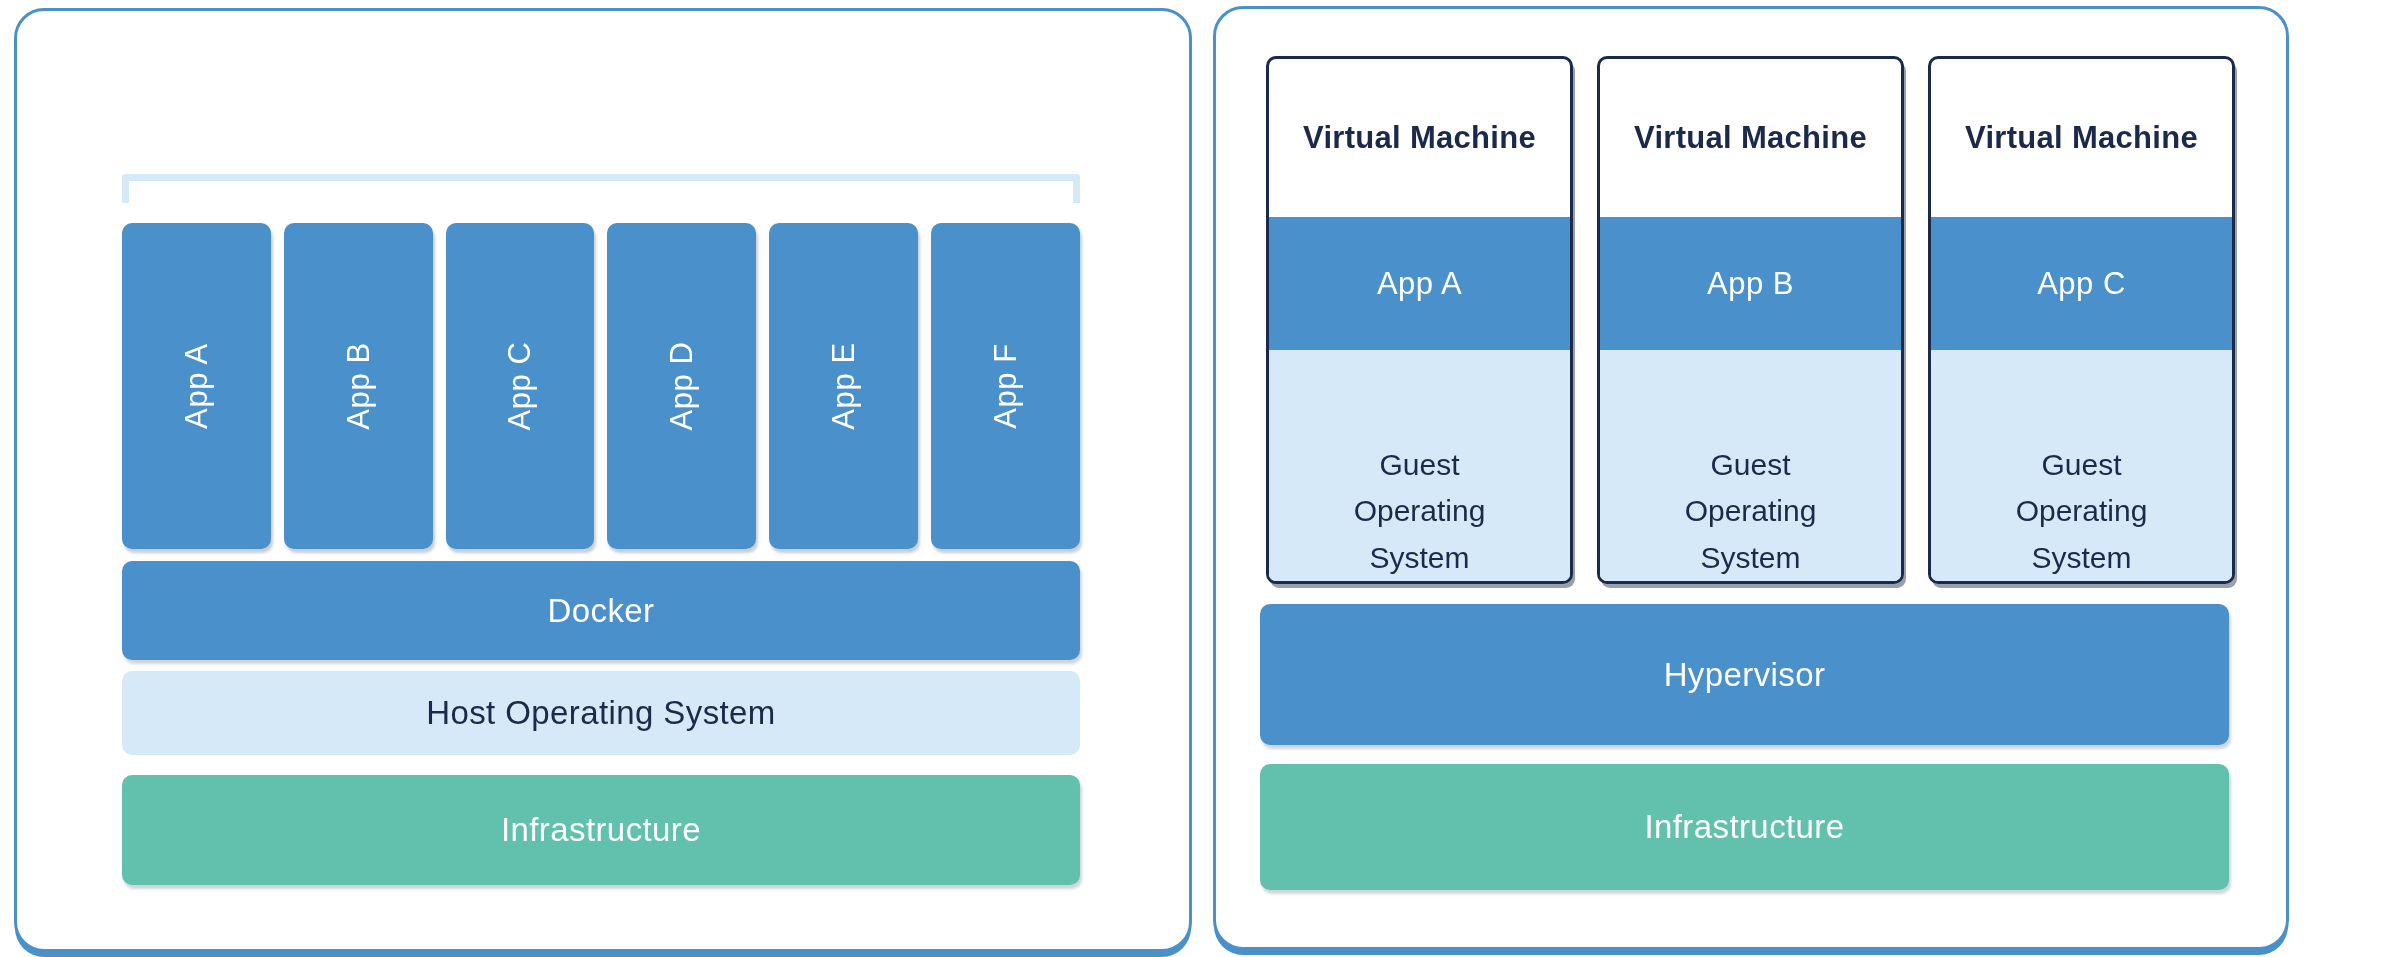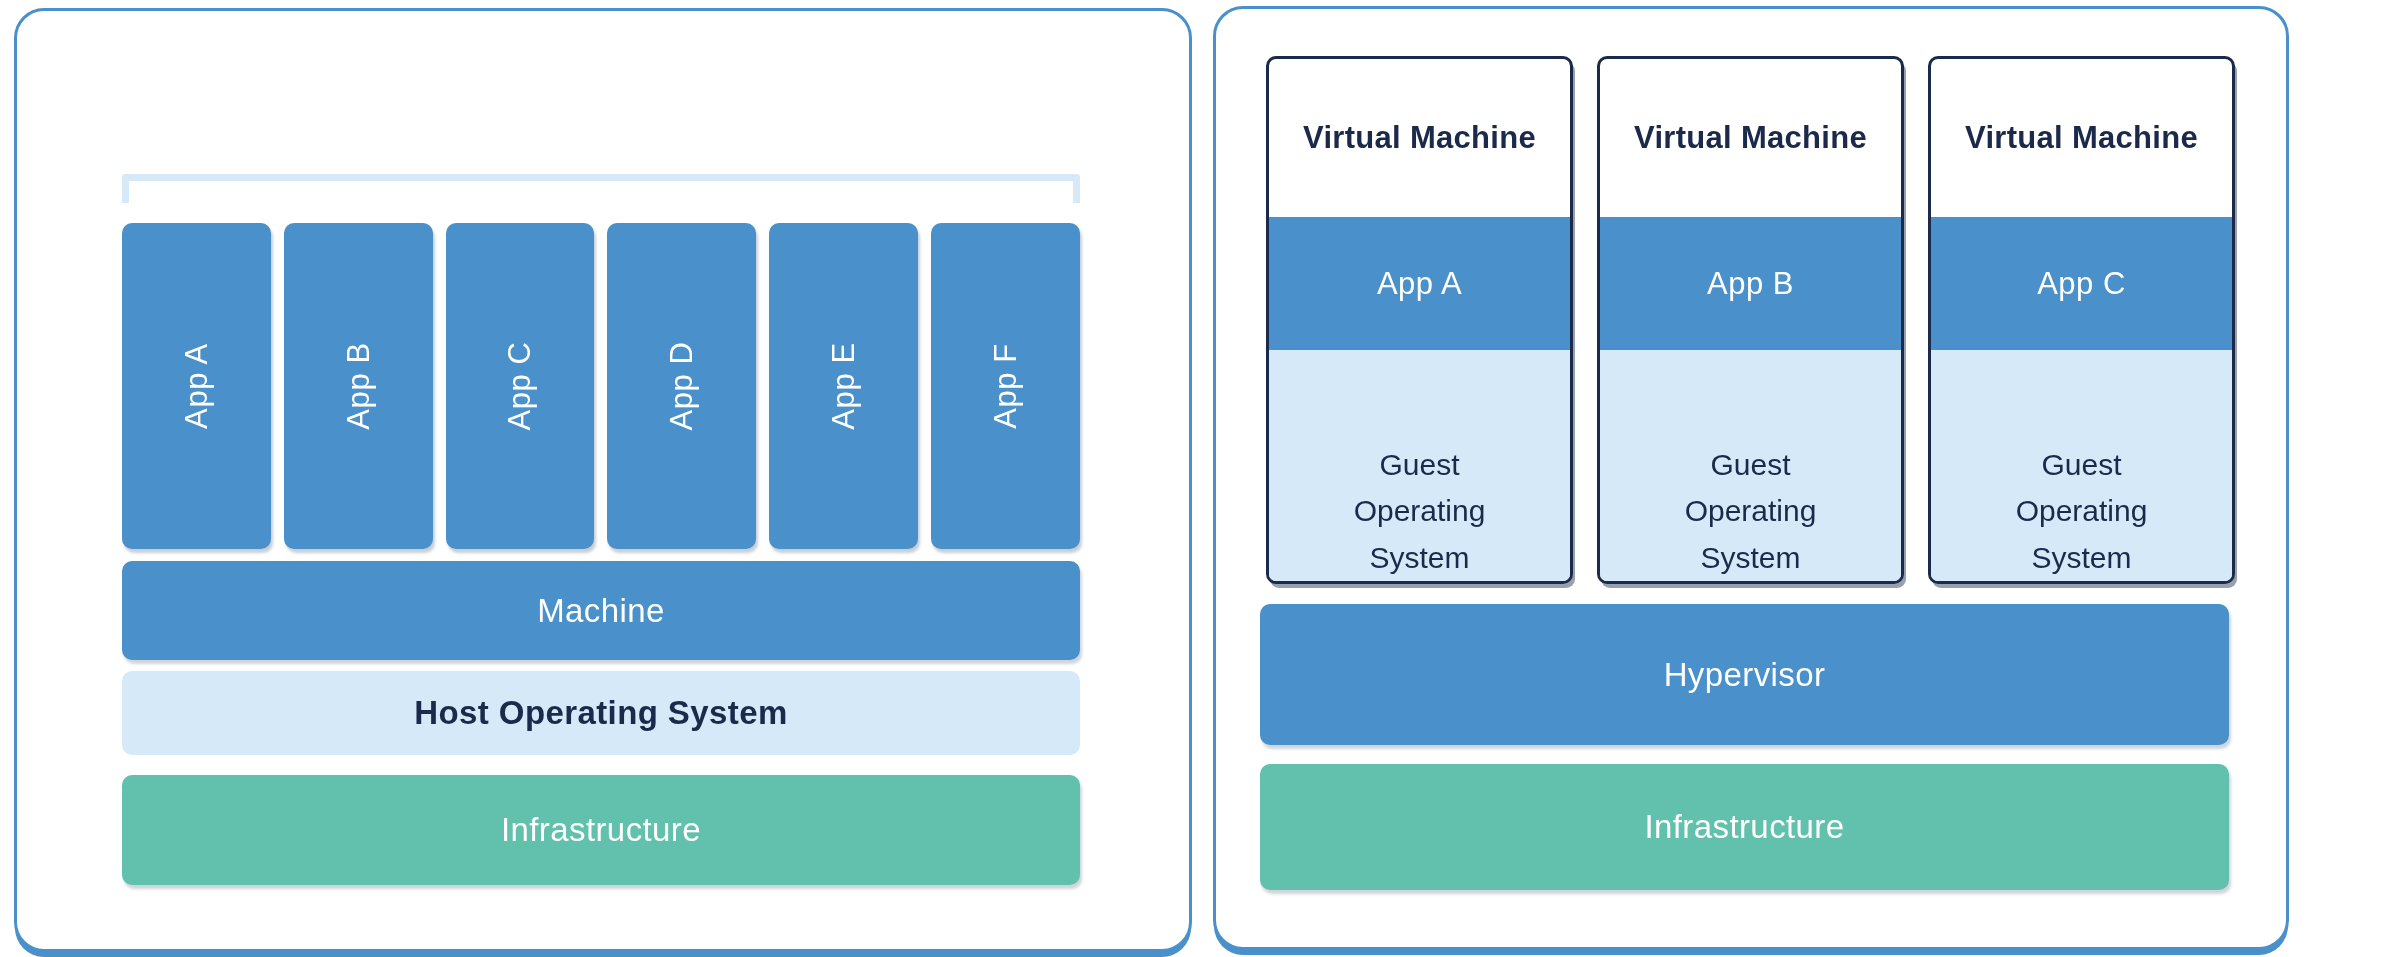--- a/index.html
+++ b/index.html
@@ -41,21 +41,21 @@
     transform:rotate(-90deg); white-space:nowrap;
     color:#ffffff; font-size:31px; letter-spacing:0.6px;
   }
   .layer {
     position:absolute; left:105px; width:958px; border-radius:10px;
     display:flex; align-items:center; justify-content:center;
     font-size:33px; letter-spacing:0.4px;
   }
   .layer.shadow { box-shadow:2px 4px 3px rgba(95,115,135,0.3); }
   .layer.docker   { top:550px; height:99px;  background:#4a90ca; color:#ffffff; }
-  .layer.hostos   { top:660px; height:84px;  background:#d6e9f8; color:#1b2a4a; font-weight:700; }
+  .layer.hostos   { top:660px; height:84px;  background:#d6e9f8; color:#1b2a4a; font-weight:400; }
   .layer.infra-l  { top:764px; height:110px; background:#62c1ad; color:#ffffff; }
 
   
   .vm-row {
     position:absolute; top:47px; left:44px; width:969px; height:528px;
     display:flex; gap:24px;margin-left:6px;
   }
   .vm-box {
     flex:1; background:#ffffff;
     border:3px solid #1b2a4a; border-radius:10px;
@@ -103,21 +103,21 @@
         <span class="vtext">App D</span>
       </div>
       <div class="app-col">
         <span class="vtext">App E</span>
       </div>
       <div class="app-col">
         <span class="vtext">App F</span>
       </div>
     </div>
 
-    <div class="layer docker shadow">Machine</div>
+    <div class="layer docker shadow">Docker</div>
     <div class="layer hostos">Host Operating System</div>
     <div class="layer infra-l shadow">Infrastructure</div>
   </section>
 
   <section class="panel right">
     <div class="vm-row">
 
       <div class="vm-box">
         <div class="vm-title">Virtual Machine</div>
         <div class="vm-app">App A</div>

